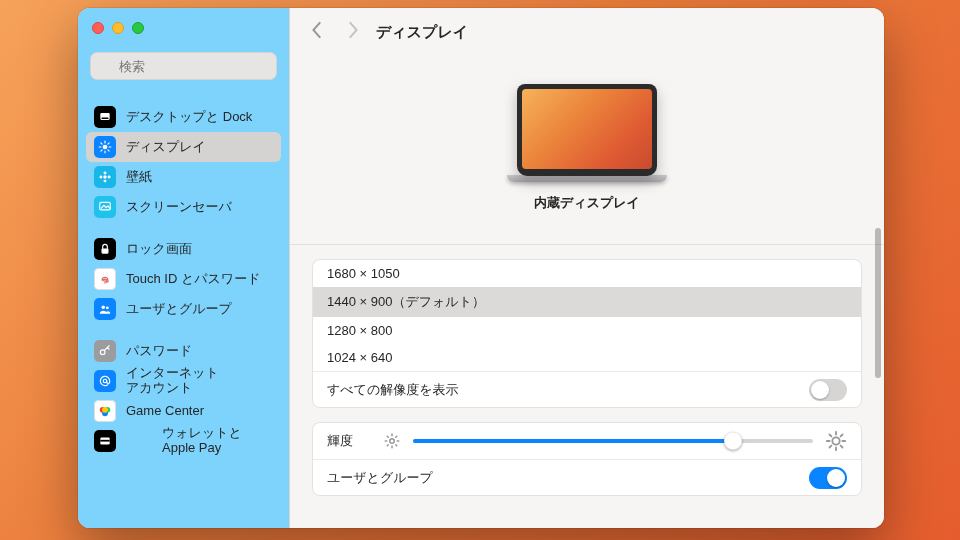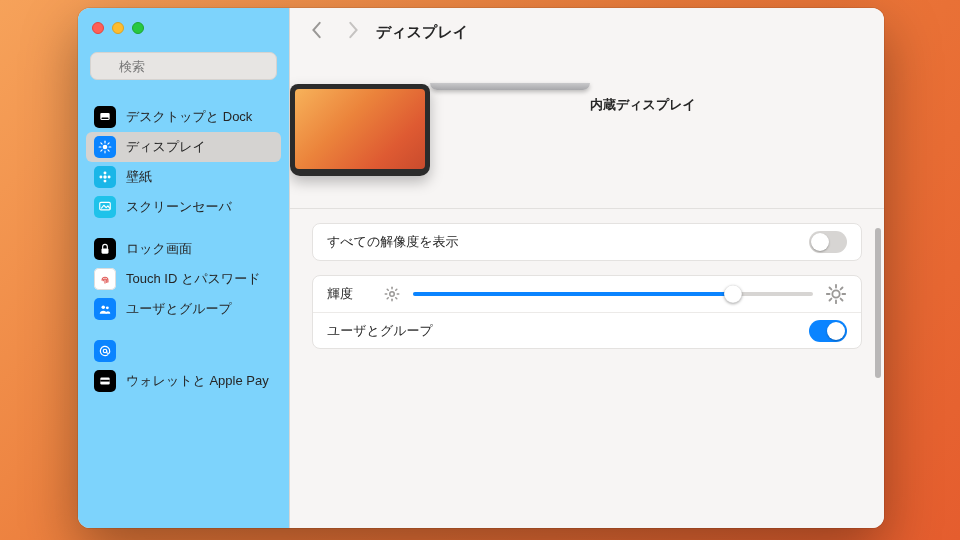--- a/index.html
+++ b/index.html
@@ -78,21 +78,21 @@
     height:48px; display:flex; align-items:center; gap:16px;
     padding: 0 20px;
   }
   .nav-arrows { display:flex; gap:22px; color:#9a9896; }
   .nav-arrows .fwd { color:#c5c3c1; }
   .nav-arrows svg { width:14px; height:18px; }
   .content-title { font-size:15px; font-weight:600; color:#262626; }
 
   .body { flex:1; overflow-y:auto; padding: 0 0 10px; }
   .body::-webkit-scrollbar{width:10px;}
-  .preview { display:flex; flex-direction:row; align-items:flex-start; padding: 28px 0 18px; }
+  .preview { display:flex; flex-direction:column; align-items:center; padding: 28px 0 18px; }
   .laptop {
     width:140px; height:92px; border-radius:8px 8px 10px 10px;
     background:#2b2b2b; padding:5px 5px 0 5px;
     box-shadow: 0 6px 14px rgba(0,0,0,.25);
     position:relative;
   }
   .laptop .screen {
     width:100%; height:80px; border-radius:4px;
     background: linear-gradient(135deg,#f7b25a 0%, #eb833b 40%, #de5a32 75%, #c94b2d 100%);
   }
@@ -250,35 +250,57 @@
                   <path d="M3 20c0-3 3-5 6-5s6 2 6 5" fill="#fff" stroke="none"></path>
                   <path d="M13 20c0-2.5 2-4 4-4s4 1.5 4 4" fill="#fff" stroke="none"></path>
                 </svg>
               </div>
               <span style="white-space: pre-line; line-height: 1.15;">ユーザとグループ</span>
             </div>
           </div>
         <div class="nav-space"></div>
         <div id="group3">
             <div class="nav-item">
+              <div class="icon-box" style="background: rgb(156, 156, 158);">
+                <svg viewBox="0 0 24 24" fill="none" stroke="currentColor" stroke-width="2" stroke-linecap="round" stroke-linejoin="round">
+                  <circle cx="8" cy="14" r="4" stroke="#fff"></circle>
+                  <path d="M11 11 L19 3 M16 6 L19 9" stroke="#fff"></path>
+                </svg>
+              </div>
+              <span style="white-space: pre-line; line-height: 1.15;">パスワード</span>
+            </div>
+            <div class="nav-item">
               <div class="icon-box" style="background: rgb(10, 132, 255);">
                 <svg viewBox="0 0 24 24" fill="none" stroke="currentColor" stroke-width="2" stroke-linecap="round" stroke-linejoin="round">
                   <circle cx="12" cy="12" r="3" stroke="#fff"></circle>
                   <path d="M15 12v1.5a2.5 2.5 0 0 0 5 0V12a8 8 0 1 0 -3 6.2" stroke="#fff"></path>
                 </svg>
               </div>
+              <span style="white-space: pre-line; line-height: 1.15;">インターネット
+アカウント</span>
+            </div>
+            <div class="nav-item">
+              <div class="icon-box" style="background: rgb(255, 255, 255); box-shadow: rgb(221, 221, 221) 0px 0px 0px 1px inset;">
+                <svg viewBox="0 0 24 24">
+                  <circle cx="8" cy="10" r="5" fill="#ff3b30"></circle>
+                  <circle cx="16" cy="10" r="5" fill="#34c759"></circle>
+                  <circle cx="12" cy="16" r="5" fill="#0a84ff"></circle>
+                  <circle cx="12" cy="10" r="5" fill="#ffcc00"></circle>
+                </svg>
+              </div>
+              <span style="white-space: pre-line; line-height: 1.15;">Game Center</span>
             </div>
             <div class="nav-item">
               <div class="icon-box" style="background: rgb(0, 0, 0);">
                 <svg viewBox="0 0 24 24" fill="none" stroke="currentColor" stroke-width="2" stroke-linecap="round" stroke-linejoin="round">
                   <rect x="4" y="6" width="16" height="12" rx="2" fill="#fff" stroke="none"></rect>
                   <rect x="4" y="10" width="16" height="3" fill="#000" stroke="none"></rect>
                 </svg>
               </div>
-              <span style="white-space: pre-line; line-height: 1.15;">ウォレットと Apple Pay</span>
+              <span style="white-space: pre-line; line-height: 1.15; margin-left: 36px;">ウォレットと Apple Pay</span>
             </div>
           </div>
       </div>
     </div>
 
     <div class="content">
       <div class="content-header">
         <div class="nav-arrows">
           <span><svg viewBox="0 0 12 20" fill="none" stroke="currentColor" stroke-width="2.2" stroke-linecap="round">
                 <polyline points="9,2 2,10 9,18"></polyline>
@@ -296,20 +318,26 @@
           <div class="laptop">
               <div class="screen"></div>
             </div>
           <div class="laptop-base"></div>
           <div class="display-name">内蔵ディスプレイ</div>
         </div>
 
         <div class="divider"></div>
 
         <div class="panel">
+          <div id="resolutions">
+              <div class="res-item">1680 × 1050</div>
+              <div class="res-item selected">1440 × 900（デフォルト）</div>
+              <div class="res-item">1280 × 800</div>
+              <div class="res-item">1024 × 640</div>
+            </div>
           <div class="row">
             <span>すべての解像度を表示</span>
             <div class="switch" id="switch-allres">
                 <div class="knob"></div>
               </div>
           </div>
         </div>
 
         <div class="panel">
           <div class="row">

